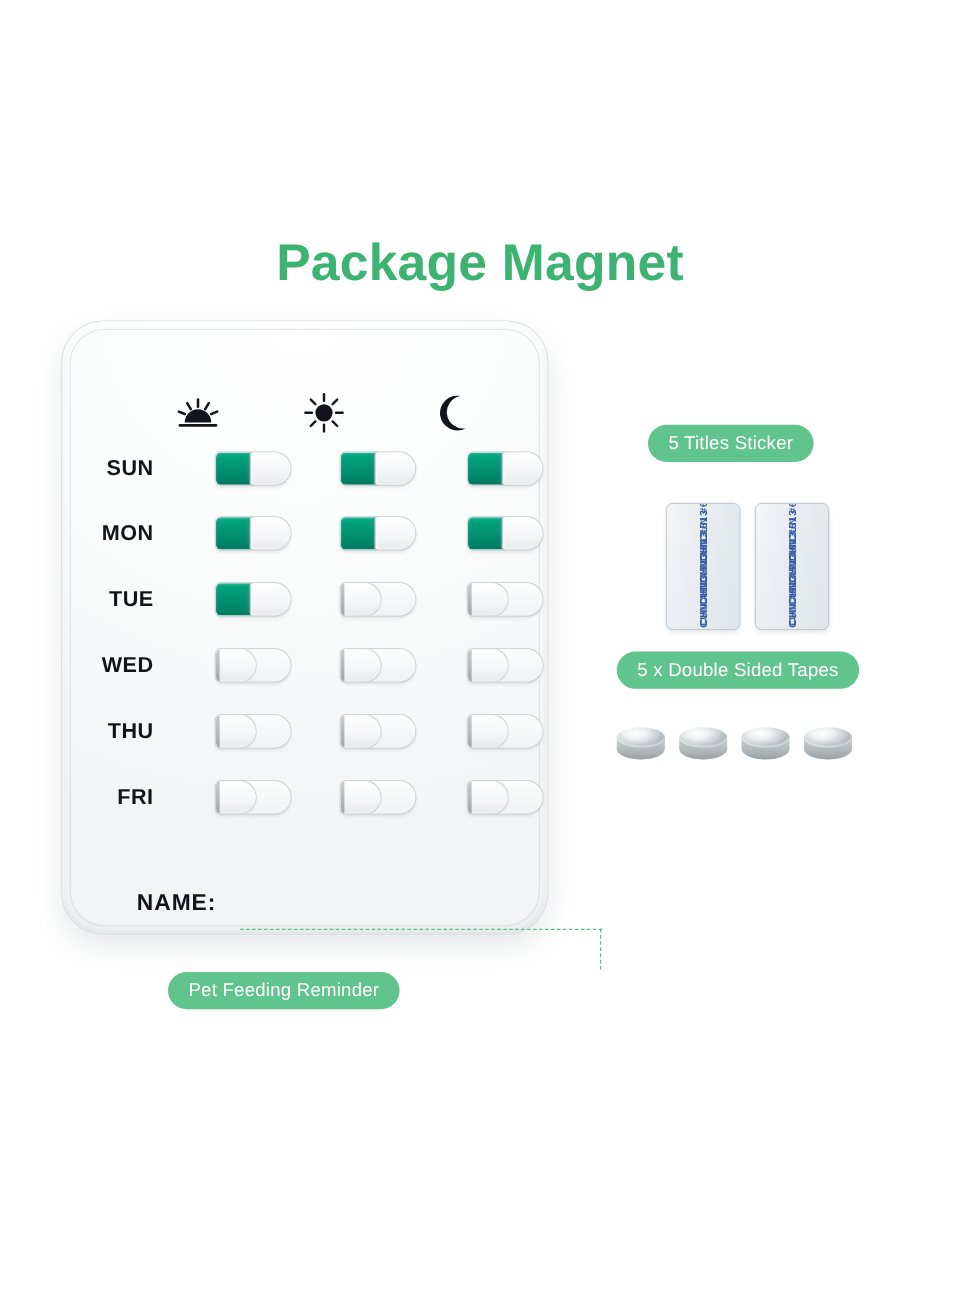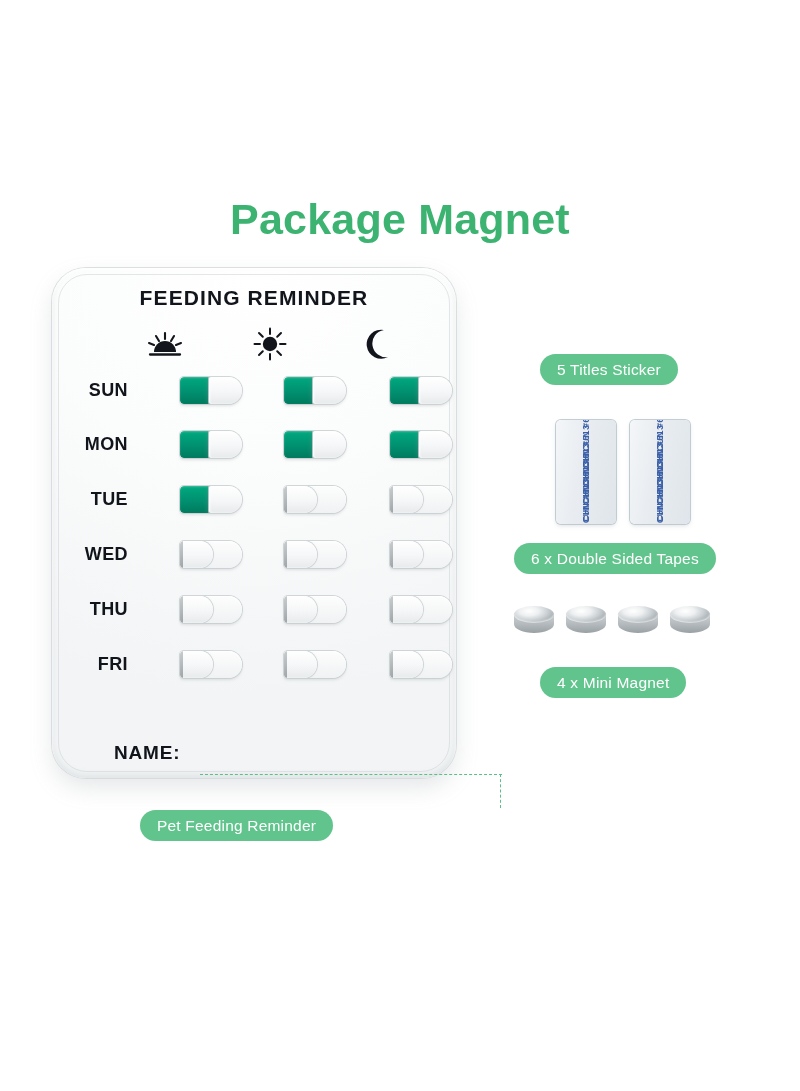--- a/index.html
+++ b/index.html
@@ -310,21 +310,20 @@
 </head>
 <body>
 
 <div id="page">
 
   <div id="page-title">Package Magnet</div>
 
   <div id="board">
     <div id="board-inner-edge"></div>
 
-    <div id="board-title">FEEDING REMINDER</div>
 
     <div id="icon-row">
       <div class="icon-cell c0">
         <svg width="38" height="26" viewBox="0 0 38 26" aria-hidden="true">
           <g stroke="#12161c" stroke-width="2.1" stroke-linecap="round">
             <line x1="19" y1="2" x2="19" y2="8"></line>
             <line x1="10" y1="5" x2="13" y2="10"></line>
             <line x1="28" y1="5" x2="25" y2="10"></line>
             <line x1="3" y1="12" x2="8" y2="14"></line>
             <line x1="35" y1="12" x2="30" y2="14"></line>
@@ -459,39 +458,38 @@
     </div>
     <div class="tape" id="tape-2">
       <div class="tape-text l1">CHICUN #613</div>
       <div class="tape-text l2">CHICUN #613</div>
       <div class="tape-text l3">CHICUN #613</div>
       <div class="tape-text l4">CHICUN #613</div>
       <div class="tape-text l5">CHICUN #613</div>
     </div>
   </div>
 
-  <div class="pill" id="pill-tapes">6 x Double Sided Tapes</div>
+  <div class="pill" id="pill-tapes">5 x Double Sided Tapes</div>
 
   <div id="magnets">
     <div class="magnet" id="magnet-1">
         <span class="side"></span>
         <span class="top"></span>
       </div>
     <div class="magnet" id="magnet-2">
         <span class="side"></span>
         <span class="top"></span>
       </div>
     <div class="magnet" id="magnet-3">
         <span class="side"></span>
         <span class="top"></span>
       </div>
     <div class="magnet" id="magnet-4">
         <span class="side"></span>
         <span class="top"></span>
       </div>
   </div>
 
-  <div class="pill" id="pill-magnet">4 x Mini Magnet</div>
 
   <div class="pill" id="pill-product">Pet Feeding Reminder</div>
 
 
 </div>
 
 </body></html>

